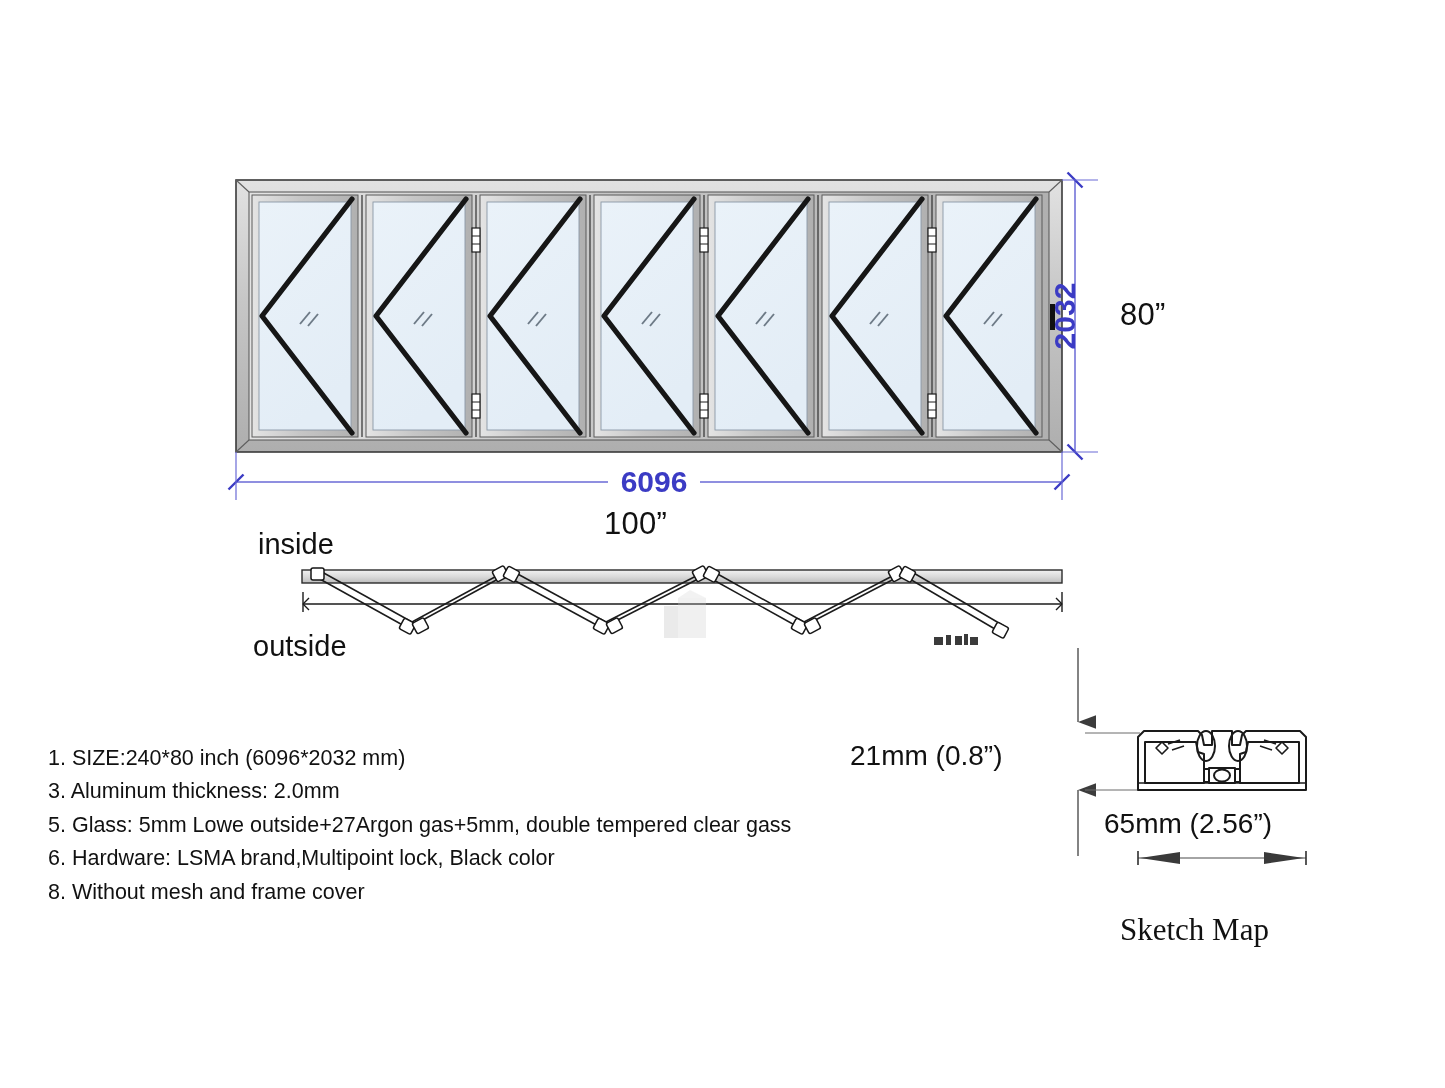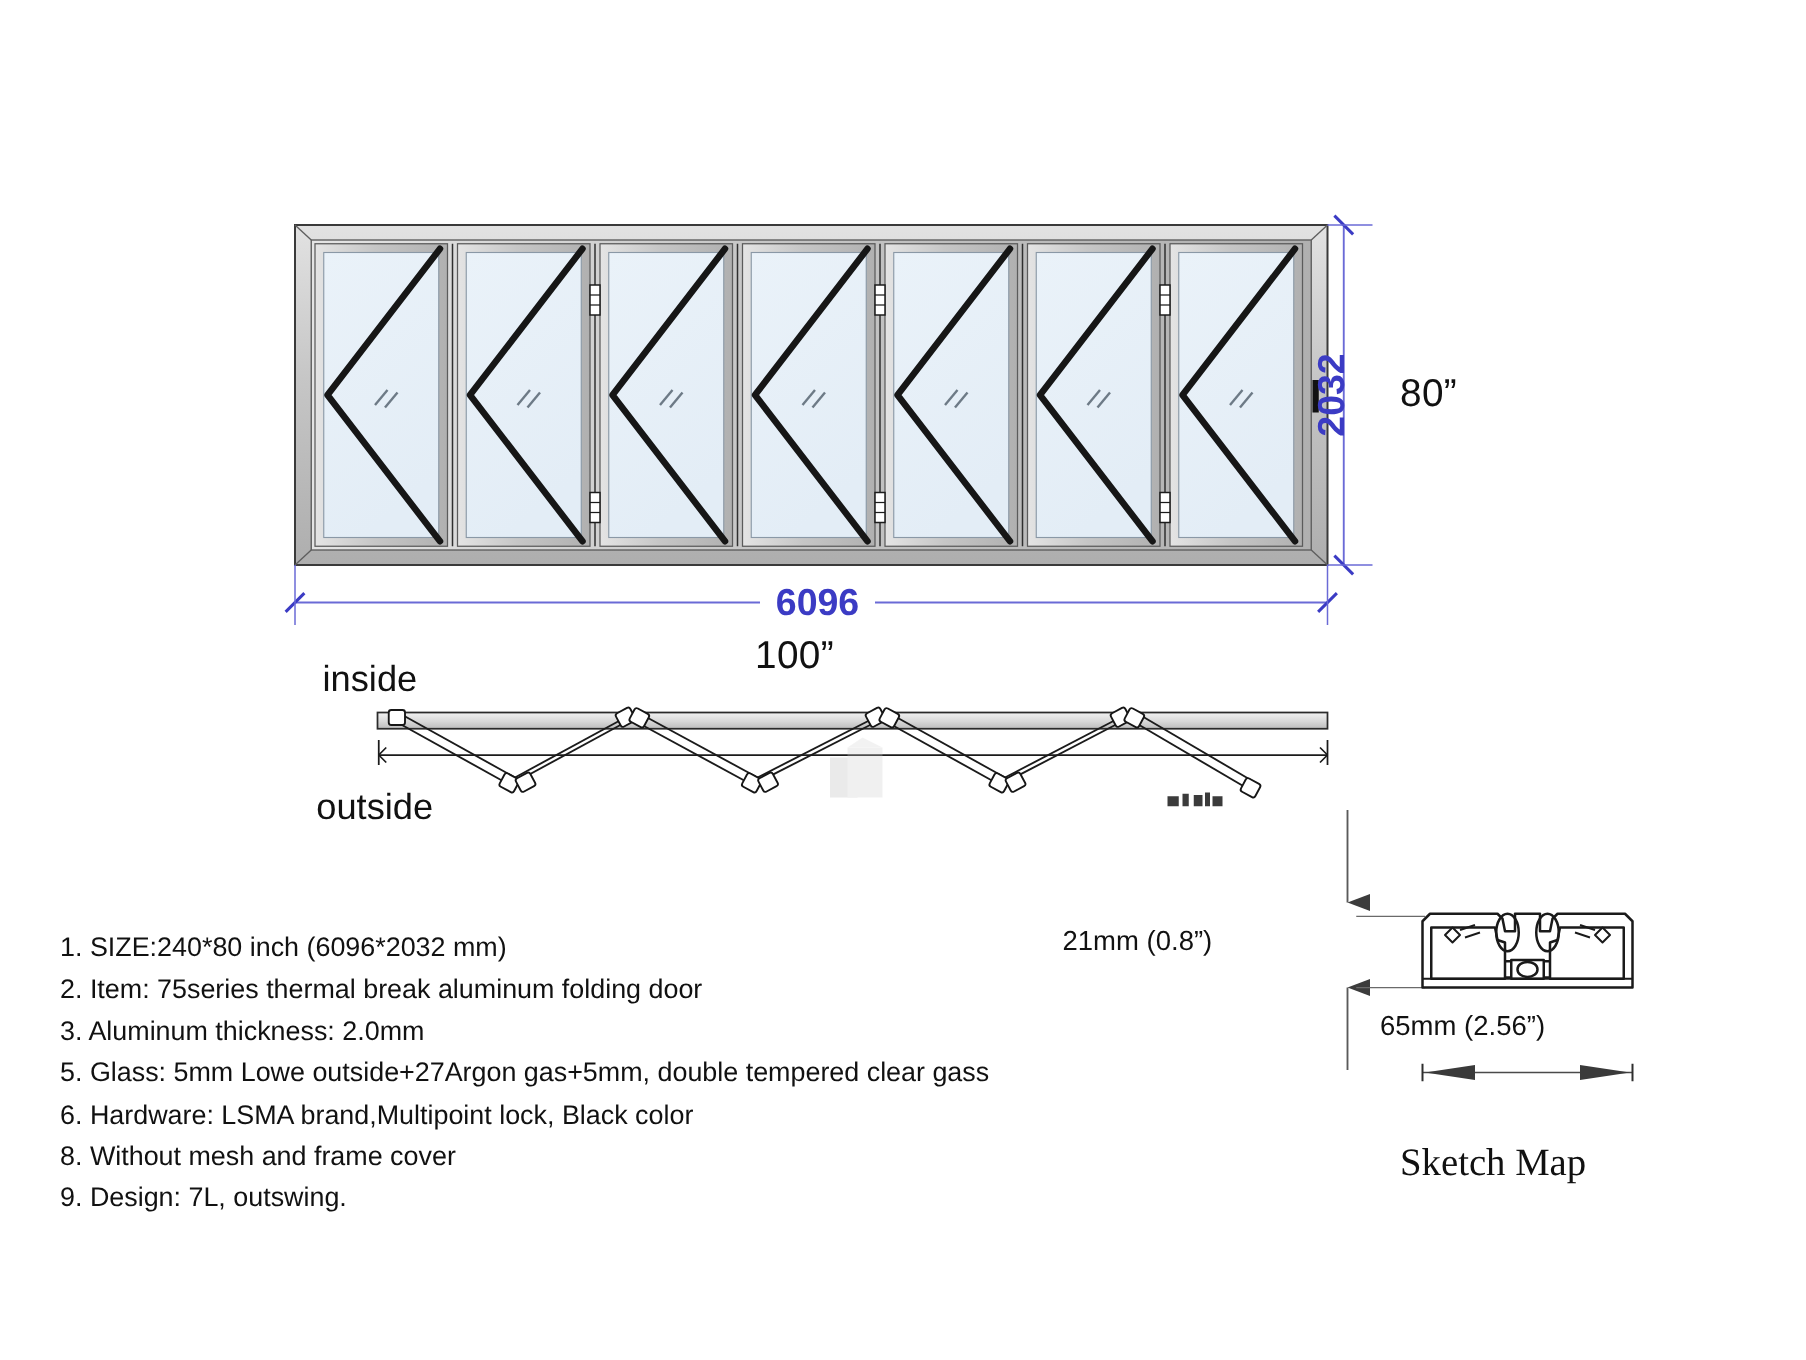--- a/index.html
+++ b/index.html
@@ -7,21 +7,21 @@
        font-family:"Liberation Sans","DejaVu Sans",sans-serif;color:#111;}
   .stage{position:absolute;inset:0;}
   svg{display:block;}
 
   
   .dimnum{fill:#3b3bc4;font-family:"Liberation Sans",sans-serif;font-weight:bold;}
   .inchlbl{position:absolute;font-size:31px;color:#111;letter-spacing:.3px;white-space:nowrap;}
   .sidelbl{position:absolute;font-size:29px;color:#111;white-space:nowrap;}
   .speclist{position:absolute;left:48px;top:722px;width:880px;margin-top:20px;}
   .speclist .row{font-size:21.5px;line-height:33.4px;color:#111;white-space:nowrap;}
-  .sketchlbl{position:absolute;font-size:22px;color:#111;white-space:nowrap;}
+  .sketchlbl{position:absolute;font-size:28px;color:#111;white-space:nowrap;}
   .sketchtitle{position:absolute;font-size:31px;color:#111;white-space:nowrap;font-family:Liberation Serif, serif;}
 </style>
 </head>
 <body>
 
 <div class="stage">
 
   <svg width="1445" height="1088" viewBox="0 0 1445 1088">
     <defs>
       <linearGradient id="frameGrad" x1="0" y1="0" x2="0" y2="1">
@@ -321,21 +321,19 @@
 
   <div class="sidelbl" style="left:258px;top:528px;">inside</div>
   <div class="sidelbl" style="left:253px;top:630px;">outside</div>
 
   <div class="sketchlbl" style="left:850px;top:740px;">21mm (0.8”)</div>
   <div class="sketchlbl" style="left:1104px;top:808px;">65mm (2.56”)</div>
   <div class="sketchtitle" style="left:1120px;top:912px;">Sketch Map</div>
 
   <div class="speclist">
     <div class="row">1. SIZE:240*80 inch (6096*2032 mm)</div>
-    <div class="row">2. Item: 75series thermal break aluminum folding door</div>
     <div class="row">3. Aluminum thickness: 2.0mm</div>
     <div class="row">5. Glass: 5mm Lowe outside+27Argon gas+5mm, double tempered clear gass</div>
     <div class="row">6. Hardware: LSMA brand,Multipoint lock, Black color</div>
     <div class="row">8. Without mesh and frame cover</div>
-    <div class="row">9. Design: 7L, outswing.</div>
   </div>
 
 </div>
 
 </body></html>

